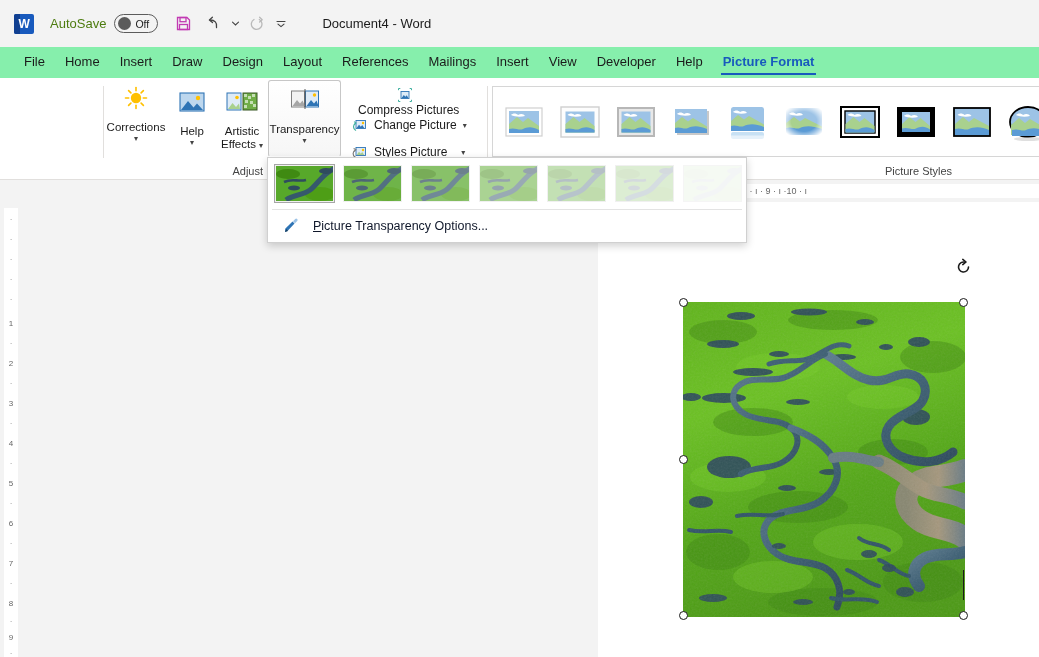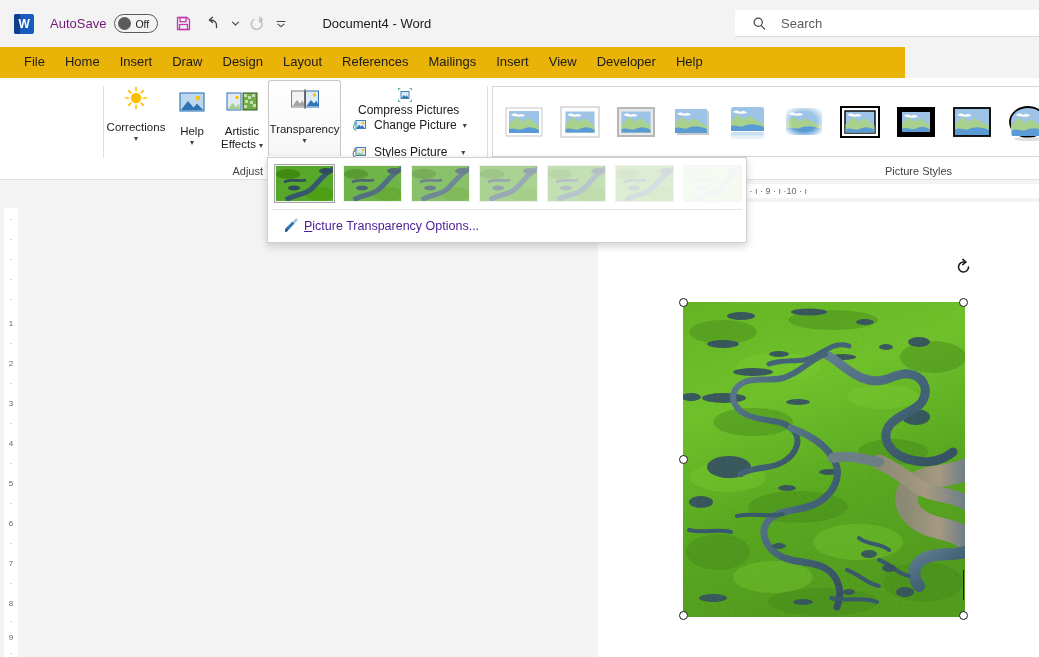--- a/index.html
+++ b/index.html
@@ -39,21 +39,21 @@
     background: #103f91;
     border-radius: 2px 0 0 2px;
   }
   .word-logo span {
     color: #fff; font-size: 12px; font-weight: bold;
     position: relative; z-index: 2; line-height: 1;
     letter-spacing: -0.5px;
   }
   .autosave-label {
     margin-left: 16px;
-    font-size: 13px; color: #701a75;
+    font-size: 13px; color: #4d7c0f;
   }
   .toggle {
     margin-left: 8px;
     width: 44px; height: 19px;
     border: 1px solid #5b5b5b;
     border-radius: 10px;
     background: #f3f3f3;
     display: flex; align-items: center;
     position: relative;
   }
@@ -87,22 +87,22 @@
   }
   .searchbox .sicon { margin-left: 17px; display:flex; }
   .searchbox .splaceholder {
     margin-left: 14px;
     font-size: 13px; color: #5b5b5b;
   }
 
   
   .tabstrip {
     position: absolute; top: 47px; left: 0;
-    width: 905px; height: 31px;
-    background: #eab308;
+    width: 1039px; height: 31px;
+    background: #86efac;
     display: flex; align-items: center;
     padding-left: 14px;
   }
   .tab {
     font-size: 13px; color: #1b1b1b;
     padding: 4px 10px 6px 10px;
     white-space: nowrap;
     position: relative;
   }
   .tab.active { color: #185abd; font-weight: 600; }
@@ -204,21 +204,21 @@
   .thumb.sel { outline: 1px solid #a6a6a6; }
   .ddsep {
     margin: 7px 4px 0 4px;
     height: 1px; background: #e3e3e3;
   }
   .ddoption {
     display: flex; align-items: center;
     height: 26px; margin-top: 3px; padding-left: 14px;
   }
   .ddoption .lbl {
-    font-size: 12.5px; color: #4c1d95; margin-left: 4px;
+    font-size: 12.5px; color: #0f172a; margin-left: 13px;
   }
   .ddoption .lbl u { text-decoration: underline; }
 
   
   .hruler {
     position: absolute; left: 598px; top: 180px;
     width: 441px; height: 22px;
     background: #f3f3f3;
   }
   .hruler .track {
@@ -345,43 +345,35 @@
         <svg width="12" height="12" viewBox="0 0 12 12">
           <path d="M2 3.5h8" stroke="#444" stroke-width="1.1" stroke-linecap="round"></path>
           <path d="M3 6.1L6 8.6 9 6.1" fill="none" stroke="#444" stroke-width="1.1" stroke-linecap="round" stroke-linejoin="round"></path>
         </svg>
       </div>
     </div>
 
     <div class="doc-title">Document4  -  Word</div>
   </div>
 
-  <div class="searchbox">
-    <span class="sicon">
-      <svg width="15" height="15" viewBox="0 0 15 15">
-        <circle cx="6.2" cy="6.2" r="4.1" fill="none" stroke="#444" stroke-width="1.2"></circle>
-        <path d="M9.3 9.6l3.3 3.5" stroke="#444" stroke-width="1.2" stroke-linecap="round"></path>
-      </svg>
-    </span>
-    <span class="splaceholder">Search</span>
-  </div>
 
   <div class="tabstrip">
     <div class="tab">File</div>
     <div class="tab">Home</div>
     <div class="tab">Insert</div>
     <div class="tab">Draw</div>
     <div class="tab">Design</div>
     <div class="tab">Layout</div>
     <div class="tab">References</div>
     <div class="tab">Mailings</div>
     <div class="tab">Insert</div>
     <div class="tab">View</div>
     <div class="tab">Developer</div>
     <div class="tab">Help</div>
+    <div class="tab active">Picture Format</div>
   </div>
 
   <div class="ribbon">
 
     <div class="group" style="left:0; width:486px;">
 
 
       <div class="sep" style="left:103px;"></div>
 
       <div class="bigbtn" style="left:106px; top:0; width:60px;">

